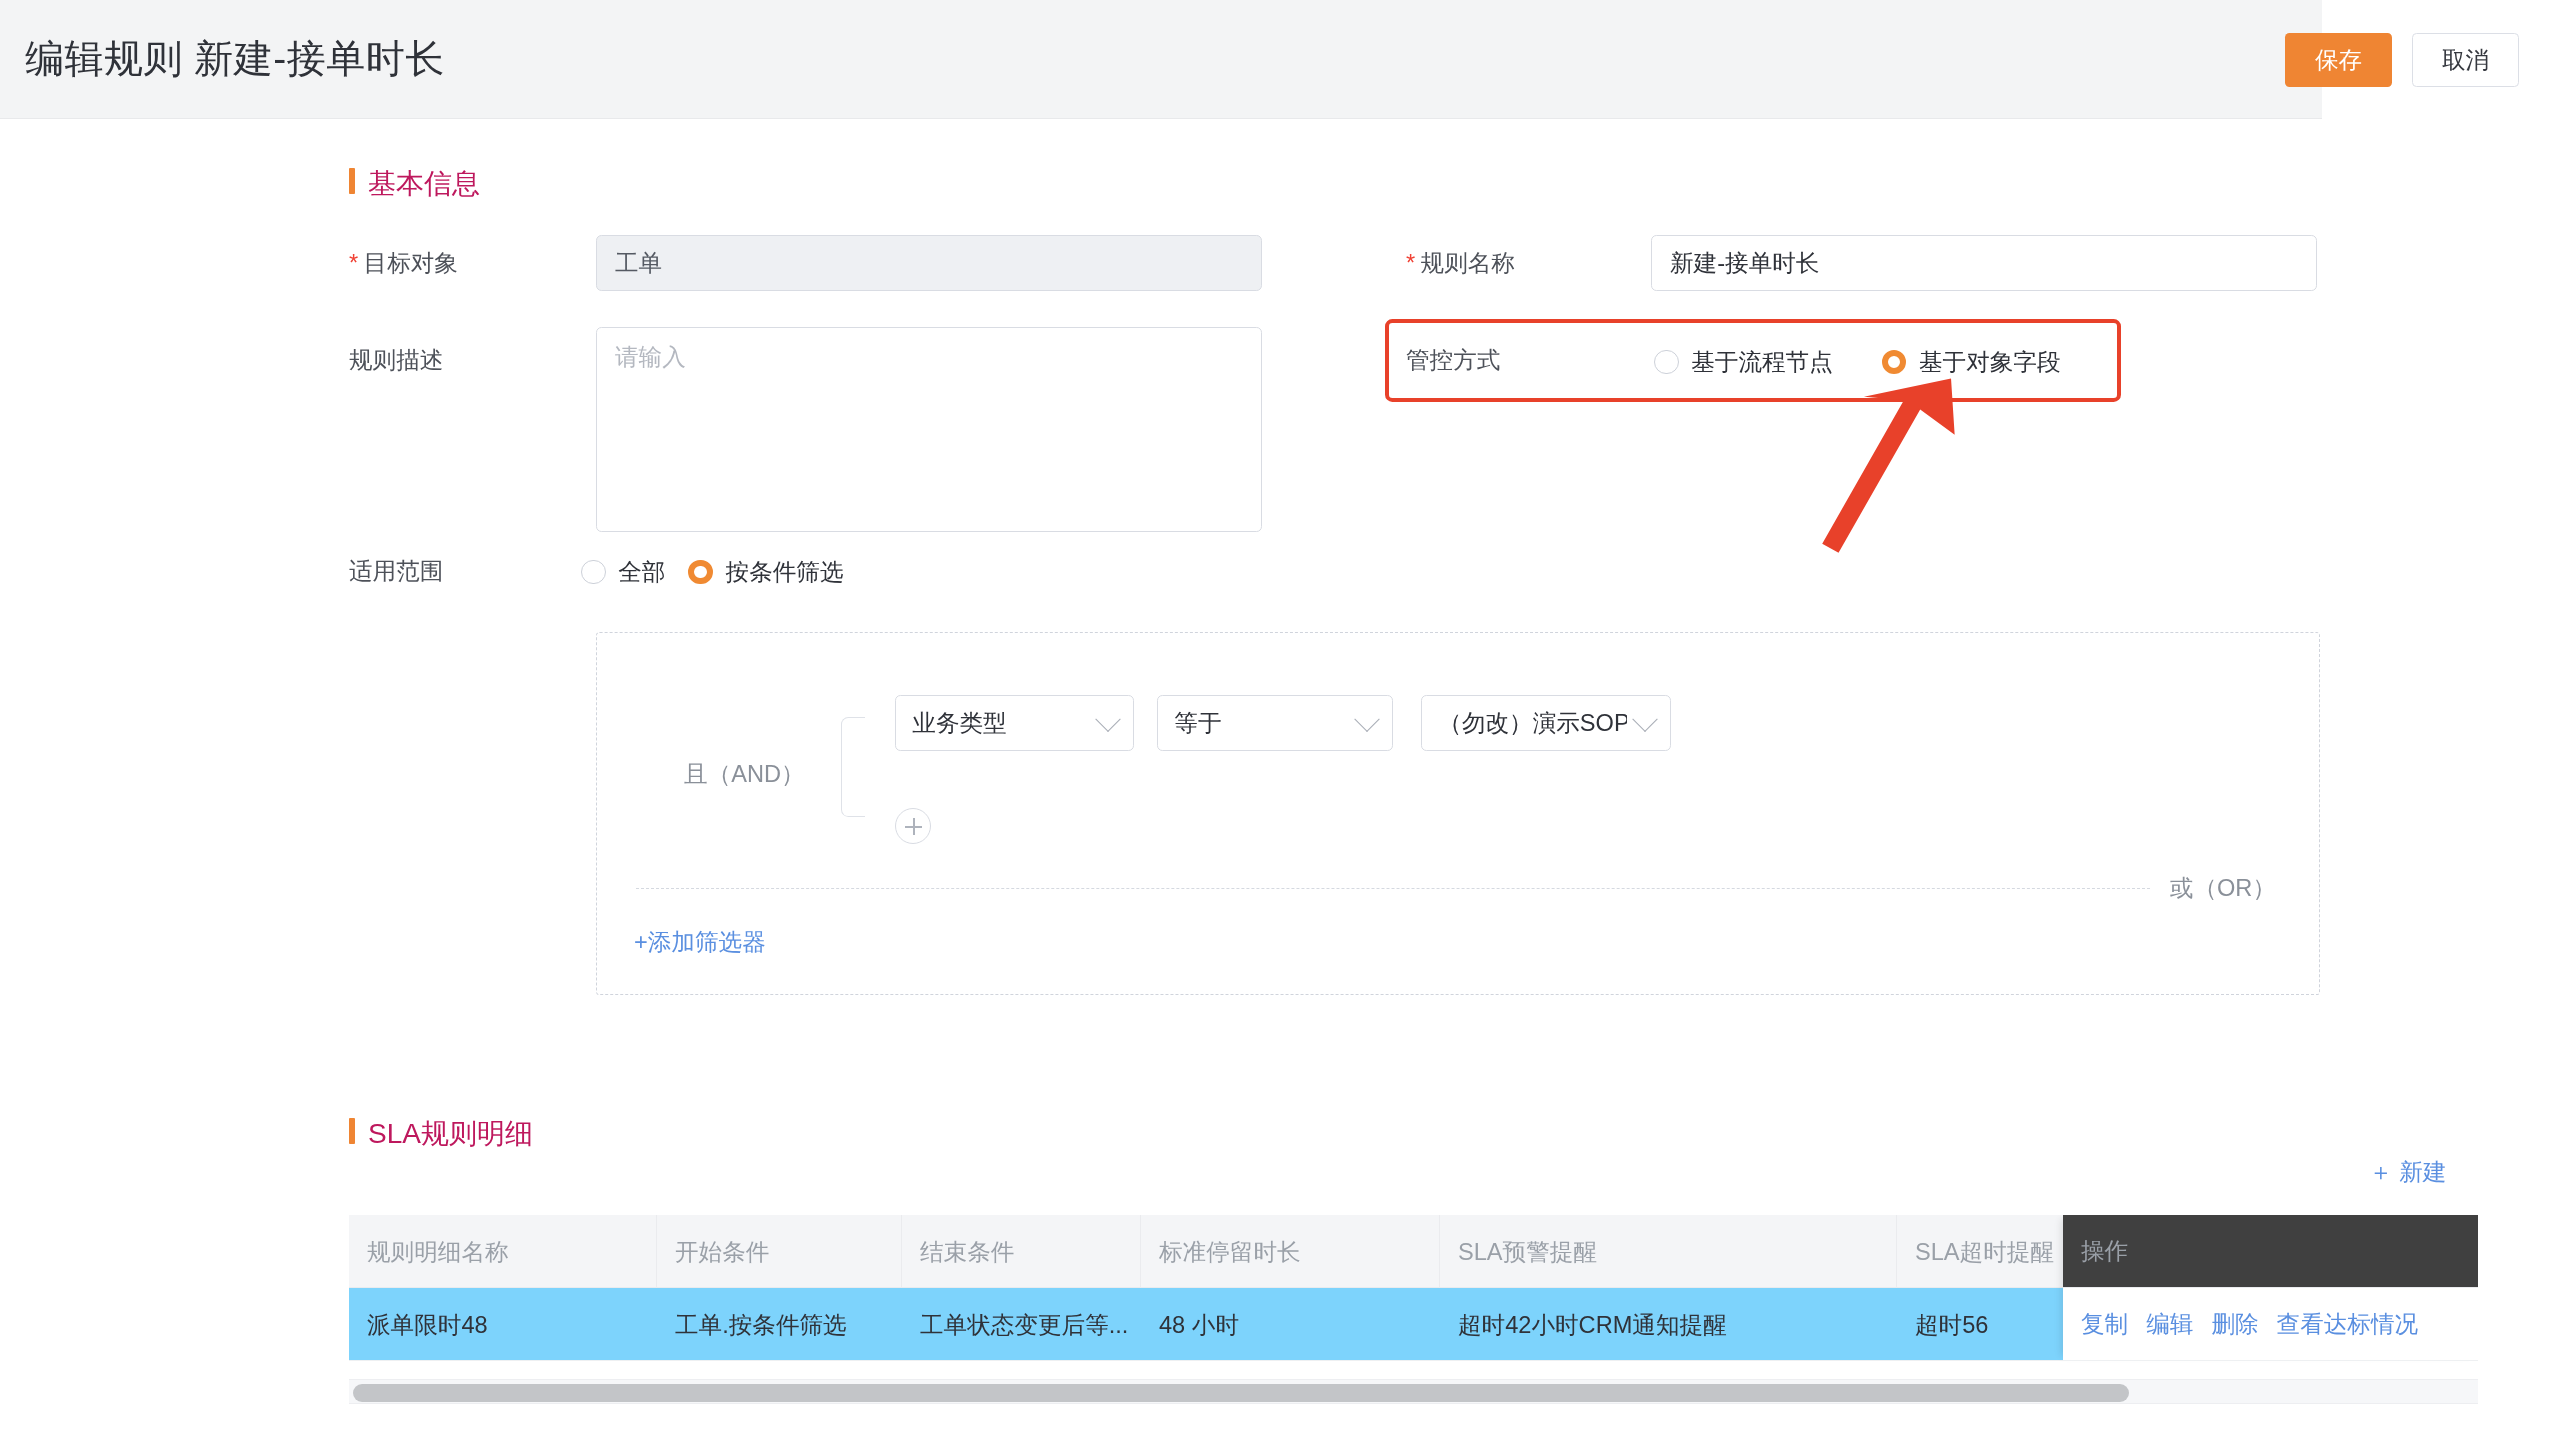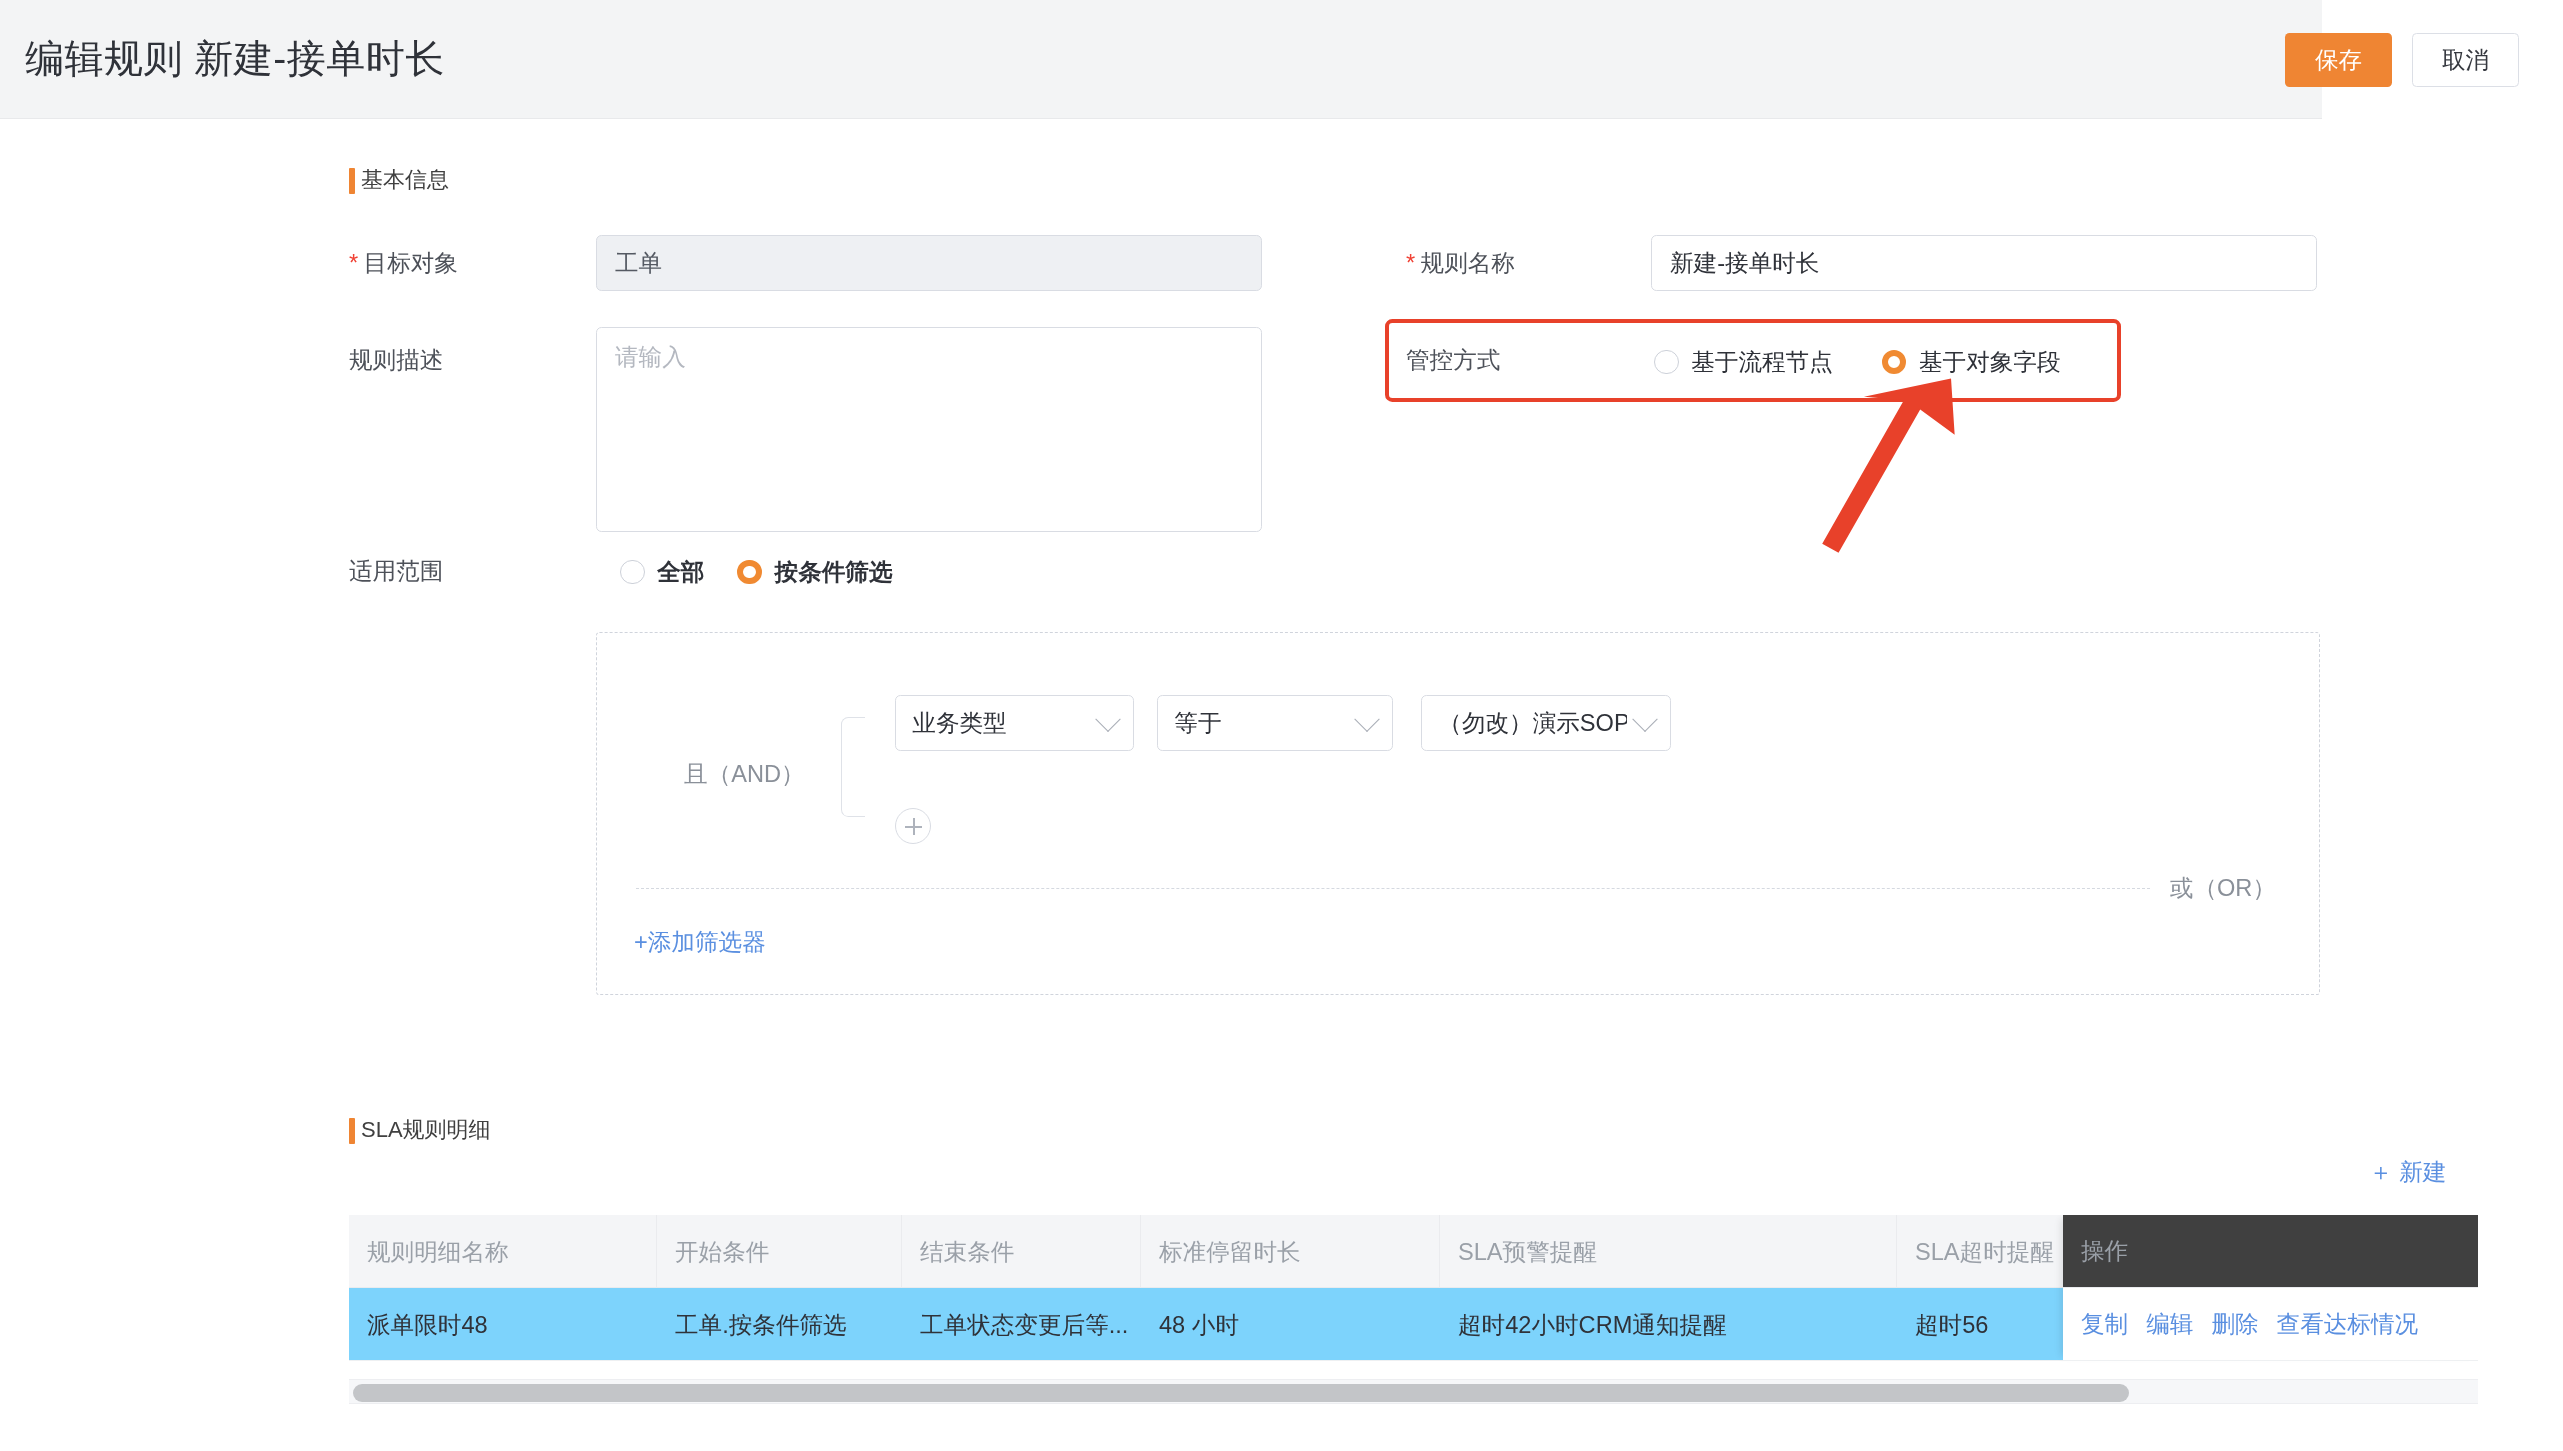--- a/index.html
+++ b/index.html
@@ -28,22 +28,22 @@
   }
   .btn-cancel {
     position: absolute; left: 2412px; top: 33px; width: 107px; height: 54px;
     background: #ffffff; color: #35383f; border: 0.9px solid #dcdfe6; border-radius: 4.5px;
     font-size: 23.6px; font-family: inherit; cursor: pointer;
     display: flex; align-items: center; justify-content: center;
   }
 
   
   .section-title {
-    position: absolute; font-size: 22px; color: #404040; white-space: nowrap;
-    padding-left: 12px;
+    position: absolute; font-size: 28px; color: #be185d; white-space: nowrap;
+    padding-left: 19px;
   }
   .section-title::before {
     content: ""; position: absolute; left: 0; top: 2.7px;
     width: 6.3px; height: 26px; background: #ef8533; border-radius: 0.9px;
   }
 
   
   .field-label {
     position: absolute; font-size: 23.6px; color: #4d5159; white-space: nowrap;
   }
@@ -212,21 +212,21 @@
     <span class="radio-dot on"></span>
     <span class="radio-label">基于对象字段</span>
   </div>
 </div>
 <div class="hl-box"></div>
 <svg class="arrow-svg" width="254" height="227" viewBox="0 0 280 250">
   <path d="M172 38 L176 100 L138 72 L48 230 L30 220 L120 62 L76 58 Z" fill="#e8412a"></path>
 </svg>
 
 <div class="field-label" style="left:349px; top:555px;">适用范围</div>
-<div class="radio-wrap" style="left:620px; top:556px; gap:33px;font-weight:bold;">
+<div class="radio-wrap" style="left:581px; top:556px; gap:23px;">
   <div class="radio-item">
     <span class="radio-dot"></span>
     <span class="radio-label">全部</span>
   </div>
   <div class="radio-item">
     <span class="radio-dot on"></span>
     <span class="radio-label">按条件筛选</span>
   </div>
 </div>
 

